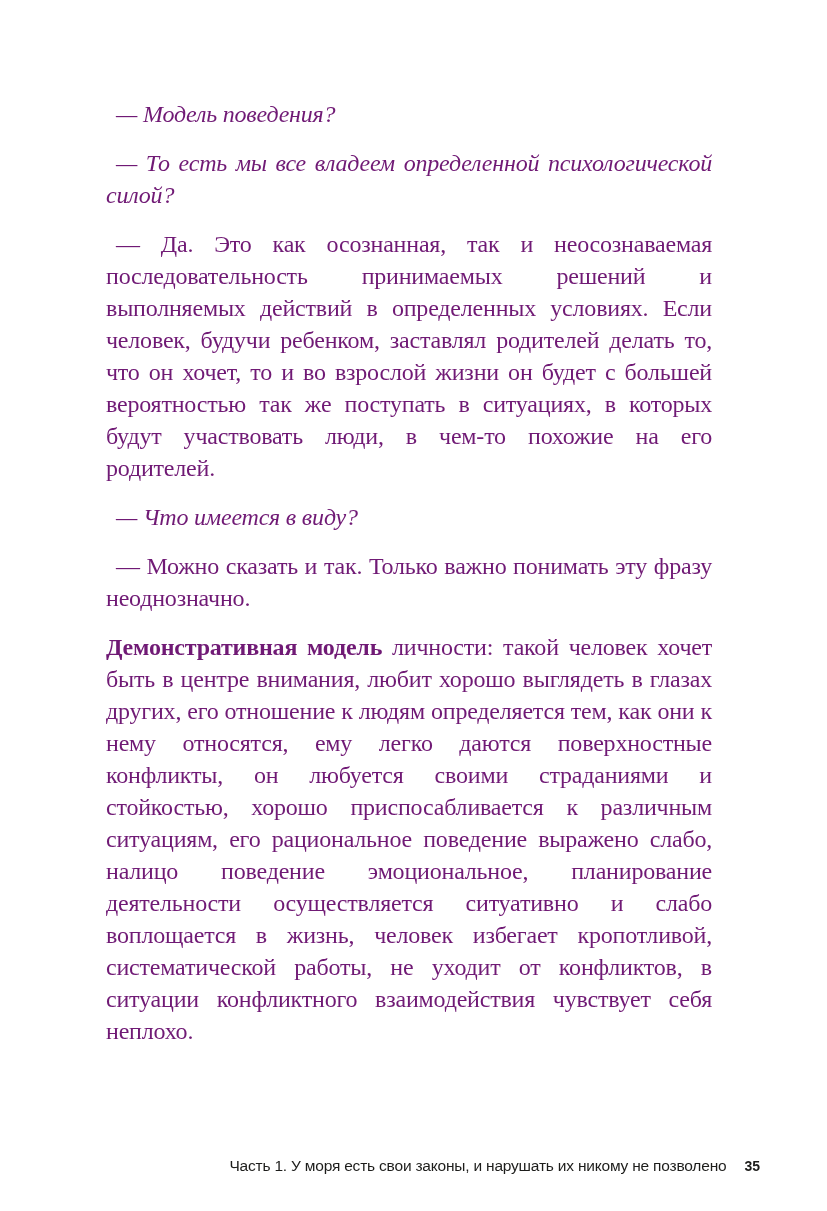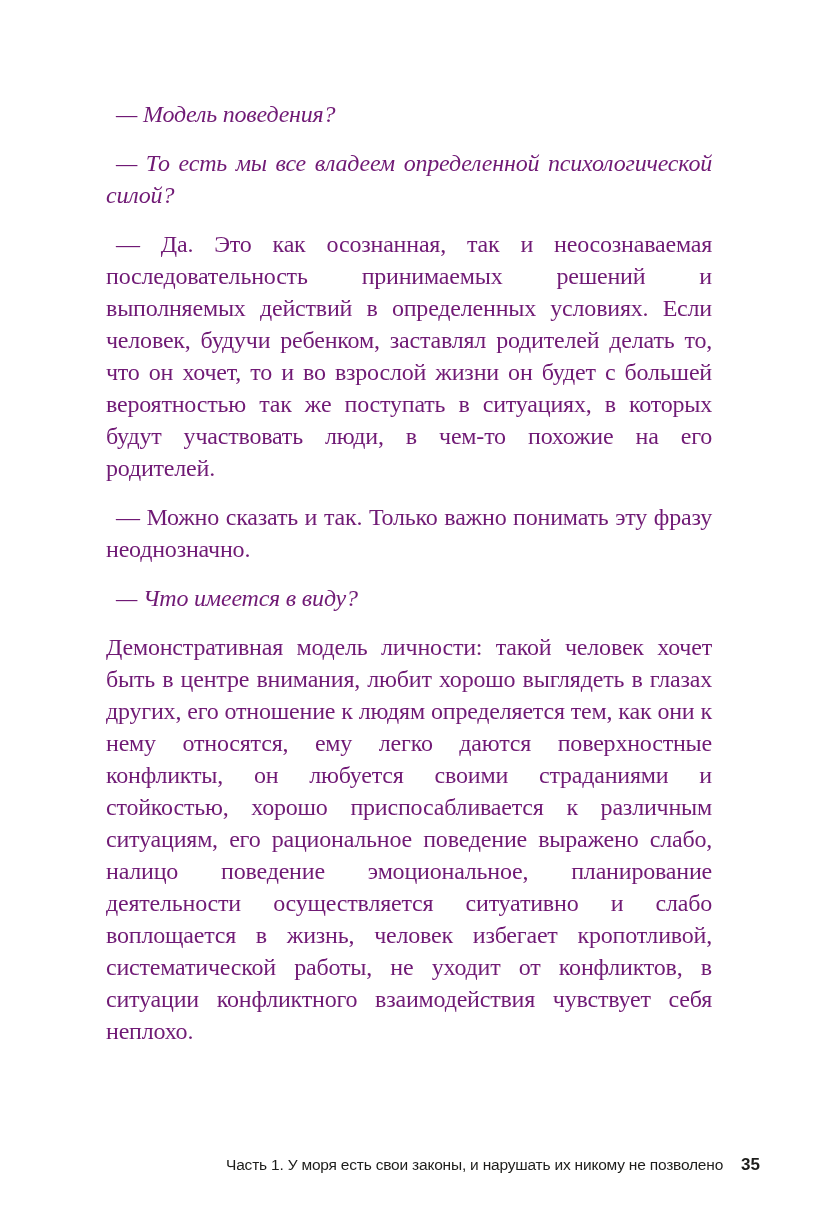--- a/index.html
+++ b/index.html
@@ -21,55 +21,55 @@
   p.para {
     margin: 0 0 17px 0;
     font-size: 24px;
     line-height: 32px;
     text-align: justify;
     color: #701a75;
     letter-spacing: -0.2px;
   }
   p.para.dialogue { text-indent: 10px; }
   p.para.italic { font-style: italic; }
-  p.para strong { font-weight: normal; }
+  p.para strong { font-weight: bold; }
   .footer {
     position: absolute;
     left: 0;
     right: 67px;
     bottom: 36px;
     display: flex;
     justify-content: flex-end;
     align-items: baseline;
     gap: 18px;
     font-family: "Liberation Sans", "DejaVu Sans", sans-serif;
     color: #1d1d1b;
   }
   .footer .running-title {
     font-size: 15.5px;
     letter-spacing: -0.2px;
   }
   .footer .page-number {
-    font-size: 17px;
+    font-size: 14px;
     font-weight: bold;
   }
 </style>
 </head>
 <body>
 
 <main class="page-content">
   <p class="para dialogue italic">— Модель поведения?</p>
 
   <p class="para dialogue italic">— То есть мы все владеем определенной психологической силой?</p>
 
   <p class="para dialogue">— Да. Это как осознанная, так и неосознаваемая последовательность принимаемых решений и выполняемых действий в определенных условиях. Если человек, будучи ребенком, заставлял родителей делать то, что он хочет, то и во взрослой жизни он будет с большей вероятностью так же поступать в ситуациях, в которых будут участвовать люди, в чем-то похожие на его родителей.</p>
 
+  <p class="para dialogue italic">— Что имеется в виду?</p>
+
   <p class="para dialogue">— Можно сказать и так. Только важно понимать эту фразу неоднозначно.</p>
-
-  <p class="para dialogue italic">— Что имеется в виду?</p>
 
 
   <p class="para">
     <strong>Демонстративная модель</strong><span> личности: такой человек хочет быть в центре внимания, любит хорошо выглядеть в глазах других, его отношение к людям определяется тем, как они к нему относятся, ему легко даются поверхностные конфликты, он любуется своими страданиями и стойкостью, хорошо приспосабливается к различным ситуациям, его рациональное поведение выражено слабо, налицо поведение эмоциональное, планирование деятельности осуществляется ситуативно и слабо воплощается в жизнь, человек избегает кропотливой, систематической работы, не уходит от конфликтов, в ситуации конфликтного взаимодействия чувствует себя неплохо.</span>
   </p>
 </main>
 
 <footer class="footer">
   <span class="running-title">Часть 1. У моря есть свои законы, и нарушать их никому не позволено</span>
   <span class="page-number">35</span>

